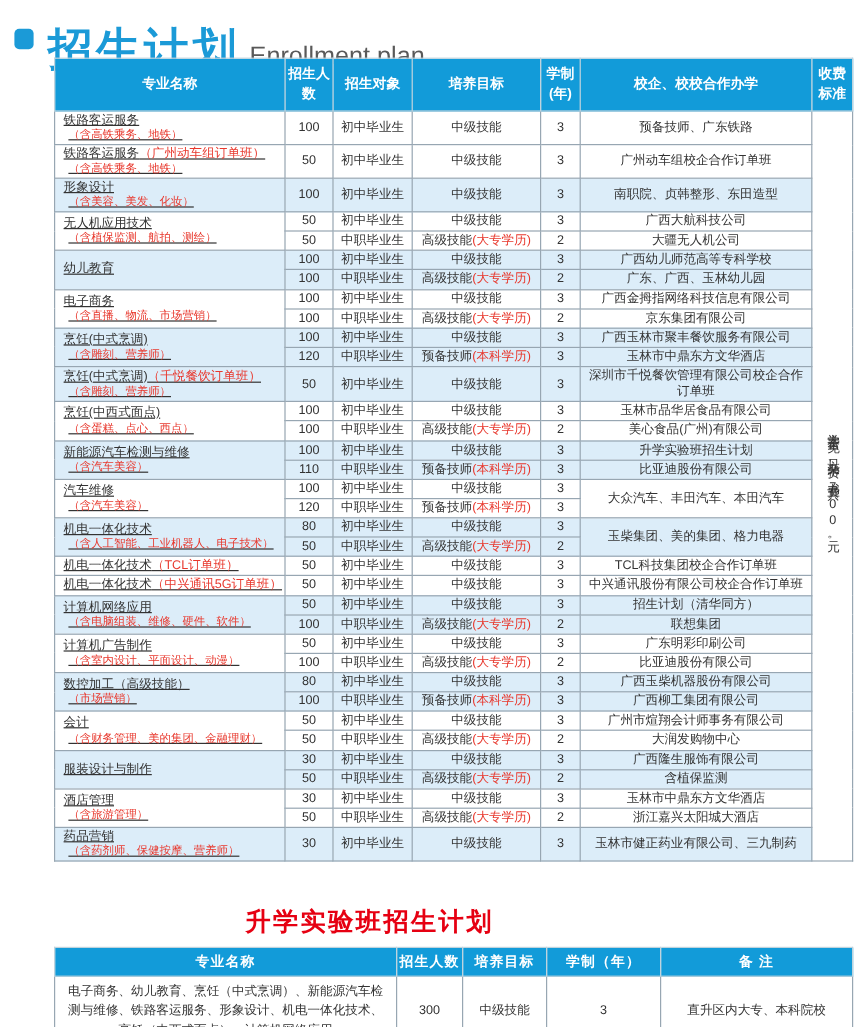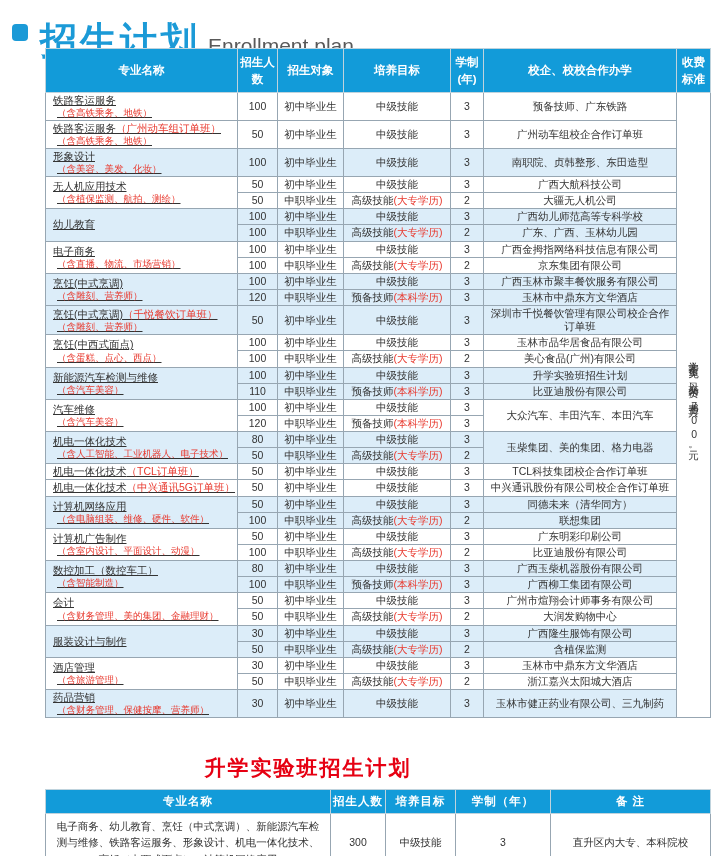--- a/index.html
+++ b/index.html
@@ -292,21 +292,21 @@
       </tr>
       <tr class="tint">
         <td class="name-cell" rowspan="2">
           <div class="name-line"><span>计算机网络应用</span></div>
           <div class="note-line">（含电脑组装、维修、硬件、软件）</div>
         </td>
         <td>50</td>
         <td>初中毕业生</td>
         <td><span>中级技能</span></td>
         <td>3</td>
-        <td>同德未来（清华同方）</td>
+        <td>招生计划（清华同方）</td>
       </tr>
       <tr class="tint">
         <td>100</td>
         <td>中职毕业生</td>
         <td><span>高级技能</span><span class="red">(大专学历)</span></td>
         <td>2</td>
         <td>联想集团</td>
       </tr>
       <tr>
         <td class="name-cell" rowspan="2">
@@ -321,22 +321,22 @@
       </tr>
       <tr>
         <td>100</td>
         <td>中职毕业生</td>
         <td><span>高级技能</span><span class="red">(大专学历)</span></td>
         <td>2</td>
         <td>比亚迪股份有限公司</td>
       </tr>
       <tr class="tint">
         <td class="name-cell" rowspan="2">
-          <div class="name-line"><span>数控加工（数控车工）</span></div>
-          <div class="note-line">（含智能制造）</div>
+          <div class="name-line"><span>数控加工（高级技能）</span></div>
+          <div class="note-line">（市场营销）</div>
         </td>
         <td>80</td>
         <td>初中毕业生</td>
         <td><span>中级技能</span></td>
         <td>3</td>
         <td>广西玉柴机器股份有限公司</td>
       </tr>
       <tr class="tint">
         <td>100</td>
         <td>中职毕业生</td>
@@ -393,21 +393,21 @@
       <tr>
         <td>50</td>
         <td>中职毕业生</td>
         <td><span>高级技能</span><span class="red">(大专学历)</span></td>
         <td>2</td>
         <td>浙江嘉兴太阳城大酒店</td>
       </tr>
       <tr class="tint">
         <td class="name-cell" rowspan="1">
           <div class="name-line"><span>药品营销</span></div>
-          <div class="note-line">（含财务管理、保健按摩、营养师）</div>
+          <div class="note-line">（含药剂师、保健按摩、营养师）</div>
         </td>
         <td>30</td>
         <td>初中毕业生</td>
         <td><span>中级技能</span></td>
         <td>3</td>
         <td>玉林市健正药业有限公司、三九制药</td>
       </tr>
     </tbody>
 </table>
 

